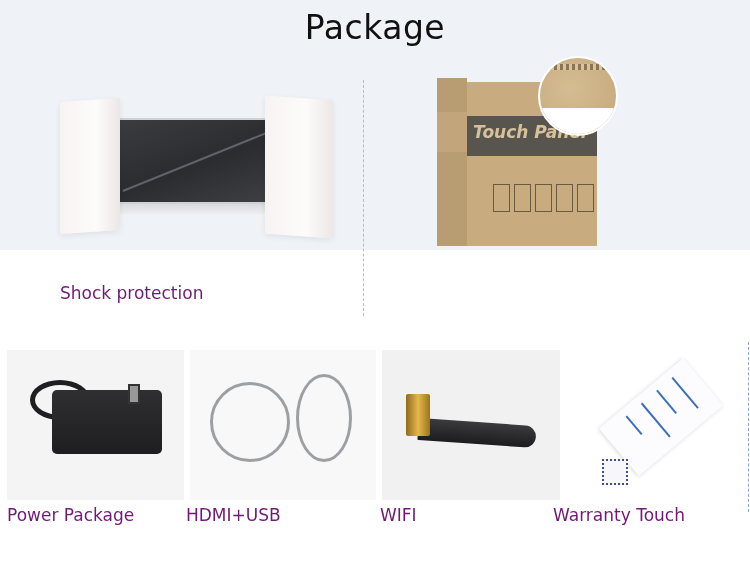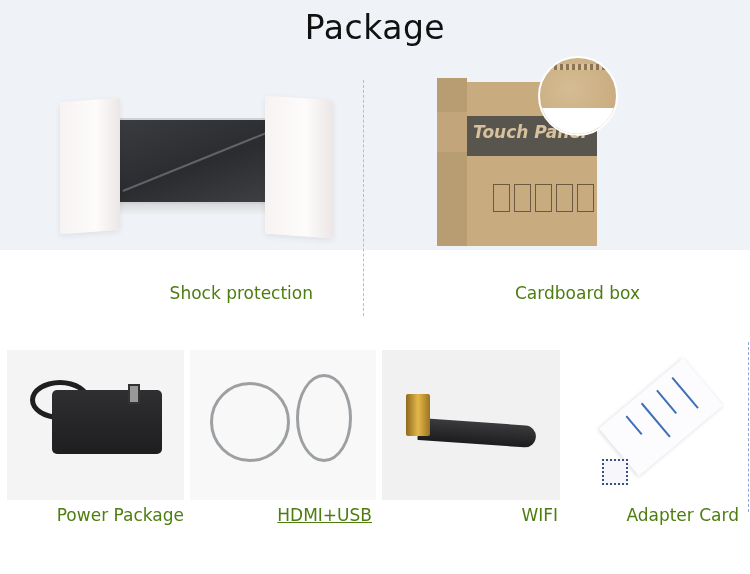--- a/index.html
+++ b/index.html
@@ -3,21 +3,21 @@
   <meta charset="utf-8">
   <style>
     * { box-sizing: border-box; margin: 0; padding: 0; }
     html, body { width: 750px; height: 574px; overflow: hidden; background: #ffffff; }
     body { font-family: "DejaVu Sans", sans-serif; color: #141414; position: relative; }
 
     .top { position: absolute; left: 0; top: 0; width: 750px; height: 250px; background: #eff2f7; padding-left: 40px; }
     .title { position: absolute; left: 0; top: 8px; width: 750px; text-align: center; font-size: 33px; font-weight: 500; color: #111; letter-spacing: 0.5px; }
     .divider { position: absolute; left: 363px; top: 80px; width: 0; height: 236px; border-left: 1px dashed #b9bcc2; }
 
-    .caption { position: absolute; font-size: 17px; color: #4d7c0f; text-align: right; white-space: nowrap; }
+    .caption { position: absolute; font-size: 17px; color: #701a75; text-align: left; white-space: nowrap; }
 
     
     .shock { position: absolute; left: 60px; top: 96px; width: 280px; height: 150px; }
     .foam { position: absolute; background: linear-gradient(90deg, #f7f3f2, #fdfbfb 60%, #ece7e6); border-radius: 2px; box-shadow: 0 2px 6px rgba(0,0,0,0.08); }
     .foam.left { left: 0; top: 4px; width: 60px; height: 132px; transform: skewY(-4deg); }
     .foam.right { left: 205px; top: 2px; width: 68px; height: 138px; transform: skewY(4deg); }
     .panel { position: absolute; left: 45px; top: 22px; width: 170px; height: 86px; background: linear-gradient(160deg, #3b3d41, #2a2c30 55%, #3e4044); border: 2px solid #cfd1d4; border-radius: 2px; }
     .panel::after { content: ""; position: absolute; left: 10px; top: 40px; width: 160px; height: 2px; background: rgba(200,200,210,0.35); transform: rotate(-22deg); }
     .panel-base { position: absolute; left: 42px; top: 108px; width: 176px; height: 10px; background: linear-gradient(#d8dadd, #eceef0); }
 
@@ -87,21 +87,20 @@
       <div class="box-icon"></div>
       <div class="box-icon"></div>
       <div class="box-icon"></div>
       <div class="box-icon"></div>
       <div class="box-icon"></div>
     </div>
   </div>
   <div class="zoom-circle"></div>
 
   <div class="caption" style="left:60px; top:283px; width:253px;">Shock protection</div>
-  <div class="caption" style="left:420px; top:283px; width:220px;">Cardboard box</div>
 </div>
 
 <div class="bottom-row">
   <div class="tile t1"></div>
   <div class="tile t2"></div>
   <div class="tile t3"></div>
   <div class="tile t4"></div>
   <div class="right-edge"></div>
 
   <div class="adapter-cable"></div>
@@ -117,15 +116,15 @@
   <div class="card">
     <div class="card-line" style="top:20px; width:40px;"></div>
     <div class="card-line" style="top:40px; width:30px;"></div>
     <div class="card-line" style="top:60px; width:44px;"></div>
     <div class="card-line" style="top:80px; width:24px;"></div>
   </div>
   <div class="stamp"></div>
 </div>
 
 <div class="caption bcap" style="left:7px; width:177px;">Power Package</div>
-<div class="caption bcap" style="left:186px; width:186px;text-decoration:underline;">HDMI+USB</div>
+<div class="caption bcap" style="left:186px; width:186px;">HDMI+USB</div>
 <div class="caption bcap" style="left:380px; width:178px;">WIFI</div>
-<div class="caption bcap" style="left:553px; width:186px;">Adapter Card</div>
+<div class="caption bcap" style="left:553px; width:186px;">Warranty Touch</div>
 
 </body></html>

